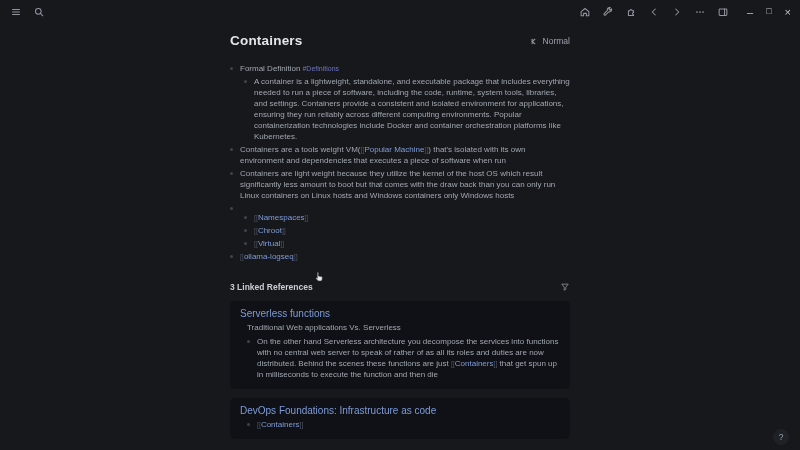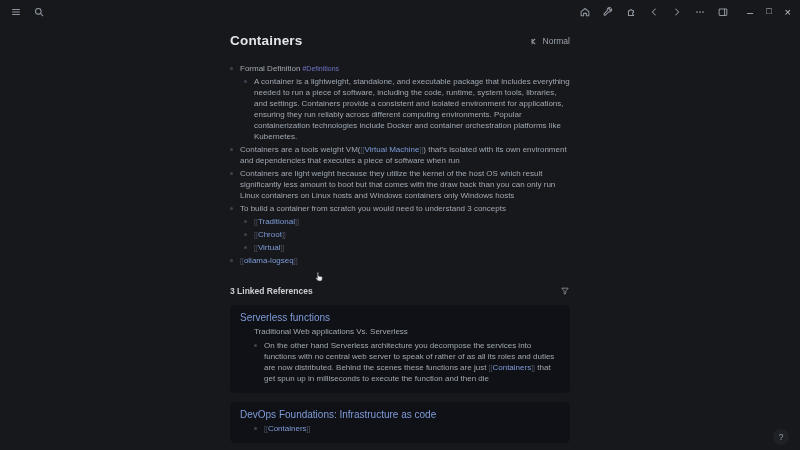--- a/index.html
+++ b/index.html
@@ -48,21 +48,21 @@
   .btext{margin:0;font-size:8px;line-height:11px;color:var(--text);cursor:text;}
   a.ref{color:var(--link);text-decoration:none;cursor:pointer;}
   a.tag{color:var(--tag);text-decoration:none;font-size:7px;cursor:pointer;margin-left:2px;}
   .br{color:var(--bracket);font-size:7px;}
   
   .linked-refs{margin-top:20px;}
   .refs-header{display:flex;justify-content:space-between;align-items:flex-start;font-size:8.5px;font-weight:700;color:var(--heading);}
   .refs-header svg{width:10px;height:10px;stroke:var(--icon);fill:none;stroke-width:1.1;stroke-linejoin:round;cursor:pointer;}
   .card{background:var(--card);border-radius:5px;padding:7px 10px;margin-top:9px;}
   .card-title{display:block;font-size:10px;line-height:11px;color:var(--link);text-decoration:none;cursor:pointer;margin-bottom:3px;}
-  .card-body{margin-left:14px;}
+  .card-body{margin-left:7px;}
   .card-block{font-size:8px;line-height:11px;color:var(--text);margin-bottom:3px;cursor:text;}
   
   .help-btn{
     position:absolute;right:11px;bottom:5px;width:16px;height:16px;border-radius:50%;
     background:#1e2126;color:#9aa2ab;font-size:8.5px;display:flex;align-items:center;justify-content:center;cursor:pointer;
   }
   .cursor{position:absolute;left:312px;top:270px;width:14px;height:14px;pointer-events:none;}
 </style>
 </head>
 <body>
@@ -150,36 +150,35 @@
       <p class="btext"><span>Formal Definition</span><a class="tag">#Definitions</a></p>
     </div>
 
     <div class="block lvl2">
       <span class="dot"></span>
       <p class="btext">A container is a lightweight, standalone, and executable package that includes everything needed to run a piece of software, including the code, runtime, system tools, libraries, and settings. Containers provide a consistent and isolated environment for applications, ensuring they run reliably across different computing environments. Popular containerization technologies include Docker and container orchestration platforms like Kubernetes.</p>
     </div>
 
     <div class="block lvl1">
       <span class="dot"></span>
-      <p class="btext"><span>Containers are a tools weight VM(</span><span class="br">[[</span><a class="ref">Virtual Machine</a><span class="br">]]</span><span>) that's isolated with its own environment and dependencies that executes a piece of software when run</span></p>
+      <p class="btext"><span>Containers are a tools weight VM(</span><span class="br">[[</span><a class="ref">Popular Machine</a><span class="br">]]</span><span>) that's isolated with its own environment and dependencies that executes a piece of software when run</span></p>
     </div>
 
     <div class="block lvl1">
       <span class="dot"></span>
       <p class="btext">Containers are light weight because they utilize the kernel of the host OS which result significantly less amount to boot but that comes with the draw back than you can only run Linux containers on Linux hosts and Windows containers only Windows hosts</p>
     </div>
 
     <div class="block lvl1">
       <span class="dot"></span>
-      <p class="btext">To build a container from scratch you would need to understand 3 concepts</p>
-    </div>
-
-    <div class="block lvl2">
-      <span class="dot"></span>
-      <p class="btext"><span class="br">[[</span><a class="ref">Traditional</a><span class="br">]]</span></p>
+    </div>
+
+    <div class="block lvl2">
+      <span class="dot"></span>
+      <p class="btext"><span class="br">[[</span><a class="ref">Namespaces</a><span class="br">]]</span></p>
     </div>
 
     <div class="block lvl2">
       <span class="dot"></span>
       <p class="btext"><span class="br">[[</span><a class="ref">Chroot</a><span class="br">]]</span></p>
     </div>
 
     <div class="block lvl2">
       <span class="dot"></span>
       <p class="btext"><span class="br">[[</span><a class="ref">Virtual</a><span class="br">]]</span></p>

